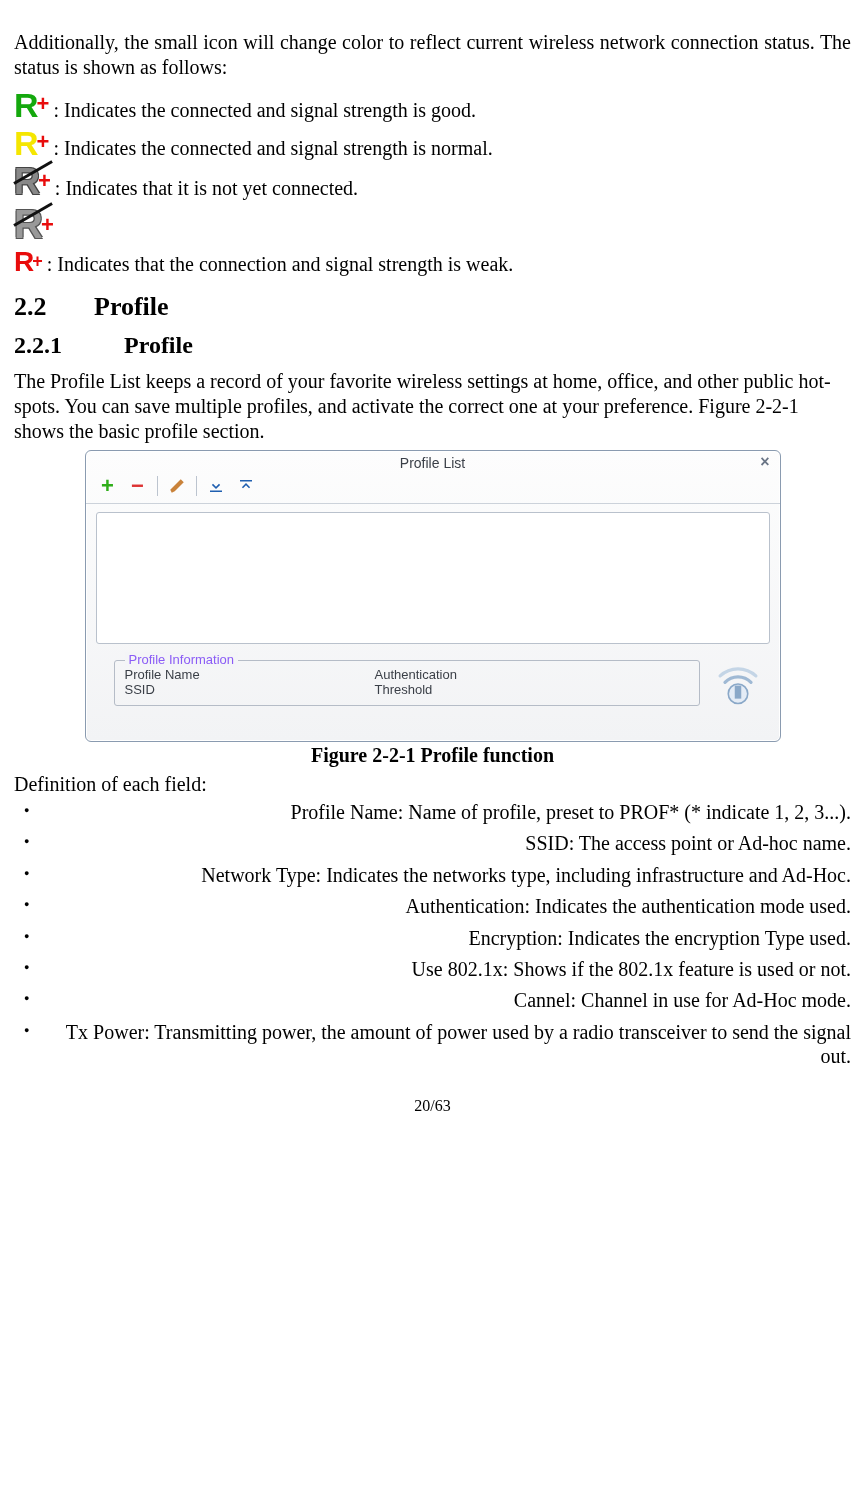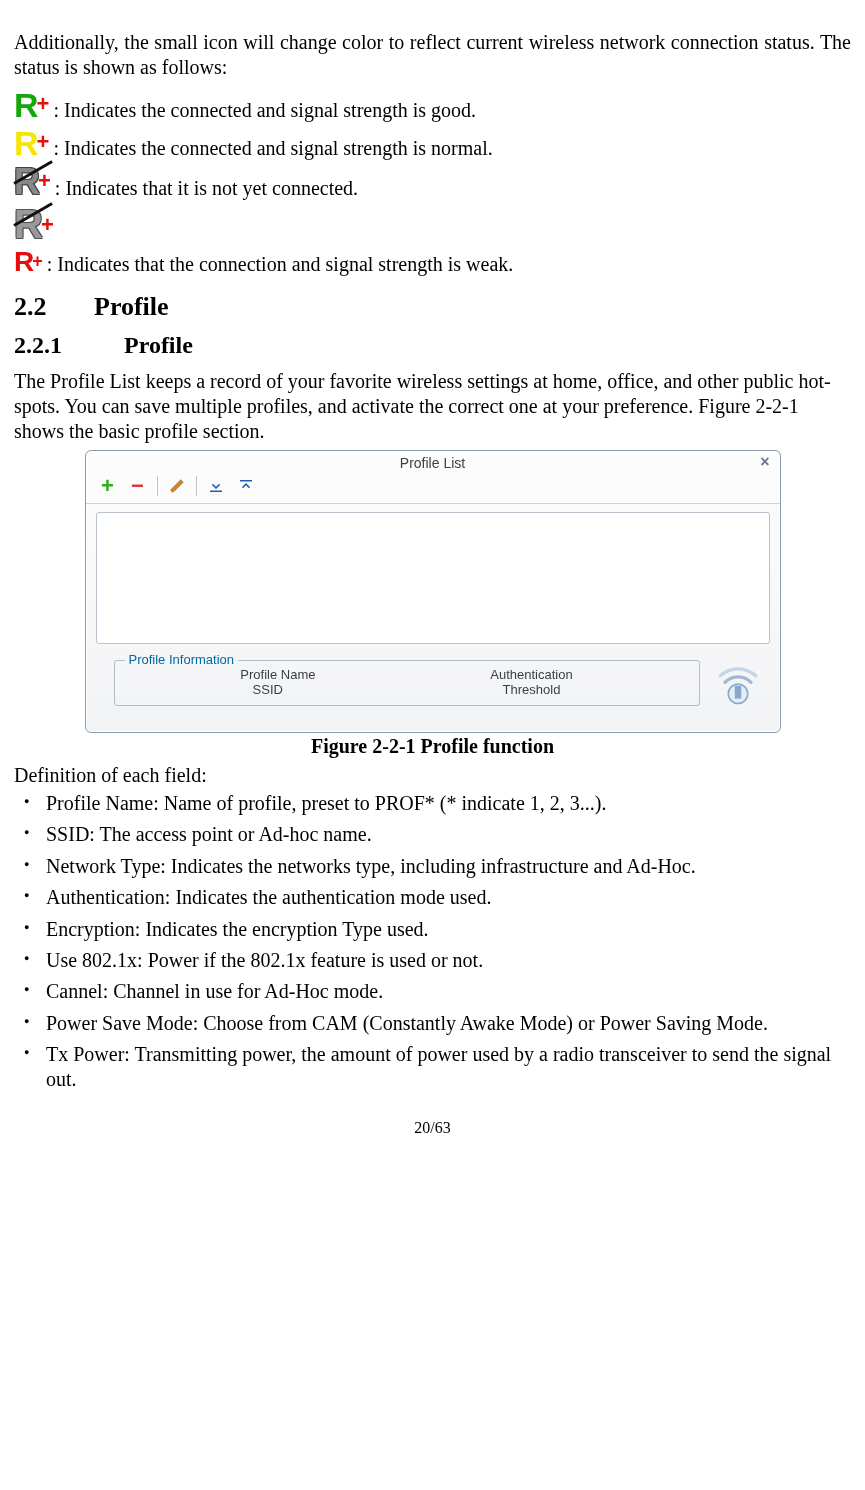--- a/index.html
+++ b/index.html
@@ -89,21 +89,21 @@
     line-height: 1.25;
   }
 
   
   .profile-window {
     width: 694px;
     margin: 4px auto 2px auto;
     border: 1px solid #8a9bb0;
     border-radius: 6px;
     background: linear-gradient(#fdfdfd,#f2f3f5);
-    padding-bottom: 22px;
+    padding-bottom: 31px;
     box-shadow: inset 0 0 0 1px #fff;
     position: relative;
   }
   .pw-title {
     text-align: center;
     font-family: Tahoma, Arial, sans-serif;
     font-size: 14px;
     color: #3a3f47;
     padding: 4px 0 0 0;
     position: relative;
@@ -171,23 +171,23 @@
     font-size: 13px;
     color:#3a3f47;
   }
   .legend {
     position:absolute;
     top:-9px; left:10px;
     background: #f4f5f7;
     padding:0 4px;
     font-family: Tahoma, Arial, sans-serif;
     font-size: 13px;
-    color:#0369a1;
-  }
-  .info-row { display:flex;justify-content:center; }
+    color:#8b5cf6;
+  }
+  .info-row { display:flex; }
   .info-row div:first-child { width: 250px; }
 
   .wifi-icon {
     width: 52px; height: 52px;
     margin-top: 4px;
     flex-shrink: 0;
   }
 
   .caption {
     text-align: center;
@@ -199,20 +199,21 @@
   ul.bullets {
     list-style: none;
     padding: 0 0 0 32px;
     margin: 0;
   }
   ul.bullets li {
     position: relative;
     padding-left: 0;
     margin-bottom: 7px;
     line-height: 1.22;
+    text-align: right;
   }
   ul.bullets li::before {
     content: "●";
     position: absolute;
     left: -22px;
     top: 5px;
     font-size: 9px;
   }
 
   .pagenum {
@@ -311,19 +312,18 @@
 <div class="caption">Figure 2-2-1 Profile function</div>
 
 <div class="defn-head">Definition of each field:</div>
 
 <ul class="bullets">
   <li>Profile Name: Name of profile, preset to PROF* (* indicate 1, 2, 3...).</li>
   <li>SSID:   The access point or Ad-hoc name.</li>
   <li>Network Type: Indicates the networks type, including infrastructure and Ad-Hoc.</li>
   <li>Authentication: Indicates the authentication mode used.</li>
   <li>Encryption: Indicates the encryption Type used.</li>
-  <li>Use 802.1x: Power if the 802.1x feature is used or not.</li>
+  <li>Use 802.1x: Shows if the 802.1x feature is used or not.</li>
   <li>Cannel: Channel in use for Ad-Hoc mode.</li>
-  <li>Power Save Mode: Choose from CAM (Constantly Awake Mode) or Power Saving Mode.</li>
   <li>Tx Power: Transmitting power, the amount of power used by a radio transceiver to send the signal out.</li>
 </ul>
 
 <div class="pagenum">20/63</div>
 
 </body></html>

